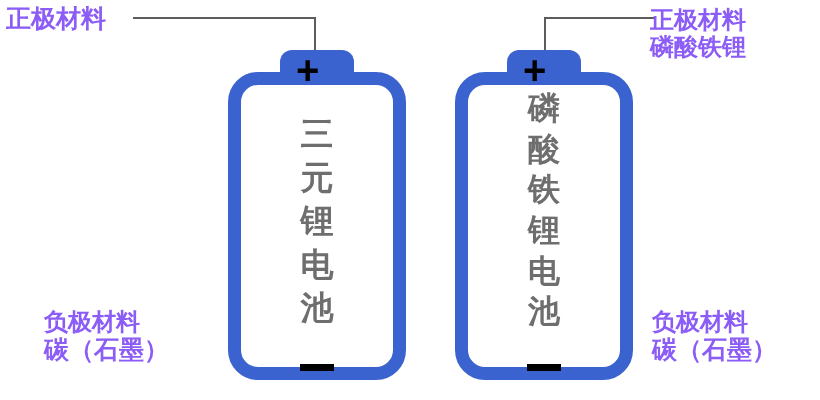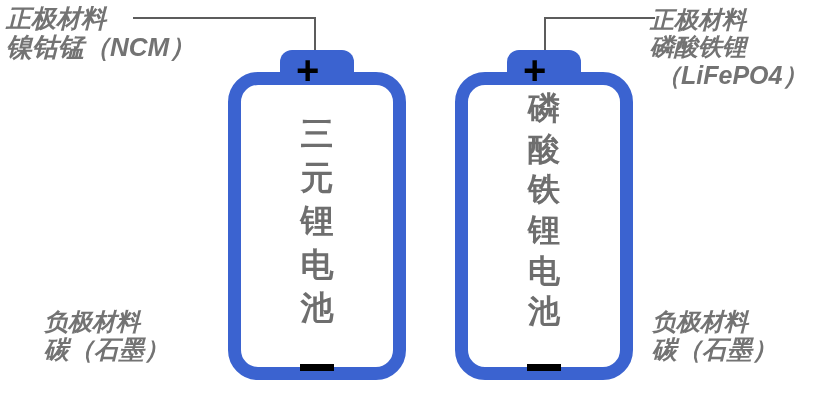--- a/index.html
+++ b/index.html
@@ -17,46 +17,45 @@
     position: relative;
     width: 820px;
     height: 400px;
     background: #ffffff;
   }
 
   
   .label-block {
     position: absolute;
     font-weight: bold;
-    color: #737373;
+    color: #8b5cf6;
     line-height: 1.14;
     white-space: nowrap;
     letter-spacing: 0px;
-    font-style: italic;
   }
   .label-line {
     display: block;
   }
 
   #label-cathode-left {
     left: 6px;
     top: 4px;
     font-size: 26px;
   }
   #label-cathode-left .line-1 { font-size: 25px; }
   #label-cathode-left .line-2 { font-size: 26px; }
   #label-cathode-left .line-3 { font-size: 26px; }
 
   #label-cathode-right {
     left: 650px;
     top: 6px;
     font-size: 25px;
   }
   #label-cathode-right .line-1 { font-size: 24px; }
-  #label-cathode-right .line-2 { font-size: 24px; }
+  #label-cathode-right .line-2 { font-size: 24px; text-align: center; }
   #label-cathode-right .line-3 { font-size: 25px; padding-left: 6px; }
 
   #label-anode-left {
     left: 44px;
     top: 308px;
     font-size: 25px;
   }
   #label-anode-left .line-1 { font-size: 24px; }
   #label-anode-left .line-2 { font-size: 25px; }
 
@@ -150,27 +149,25 @@
 
 <div id="stage">
 
   <div class="leader leader-h" id="leader-left-h"></div>
   <div class="leader leader-v" id="leader-left-v"></div>
   <div class="leader leader-h" id="leader-right-h"></div>
   <div class="leader leader-v" id="leader-right-v"></div>
 
   <div class="label-block" id="label-cathode-left">
     <span class="label-line line-1">正极材料</span>
-    <span class="label-line line-3">镍钴锰（NCM）</span>
   </div>
 
   <div class="label-block" id="label-cathode-right">
     <span class="label-line line-1">正极材料</span>
     <span class="label-line line-2">磷酸铁锂</span>
-    <span class="label-line line-3">（LiFePO4）</span>
   </div>
 
   <div class="label-block" id="label-anode-left">
     <span class="label-line line-1">负极材料</span>
     <span class="label-line line-2">碳（石墨）</span>
   </div>
 
   <div class="label-block" id="label-anode-right">
     <span class="label-line line-1">负极材料</span>
     <span class="label-line line-2">碳（石墨）</span>

